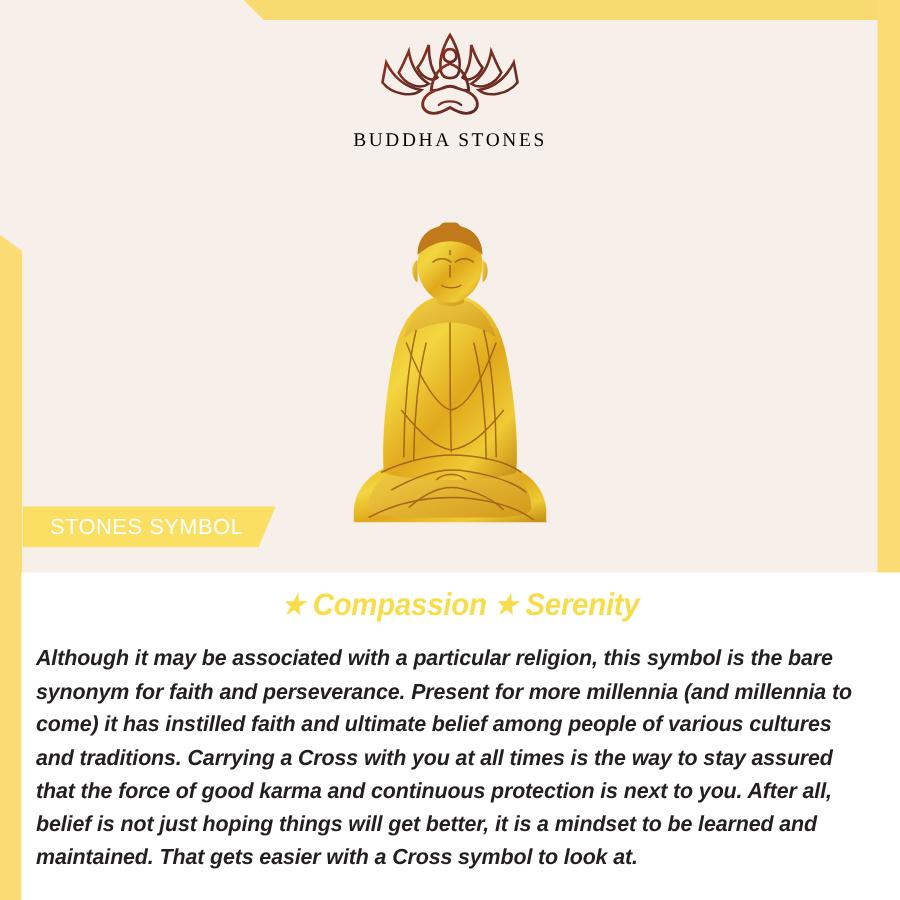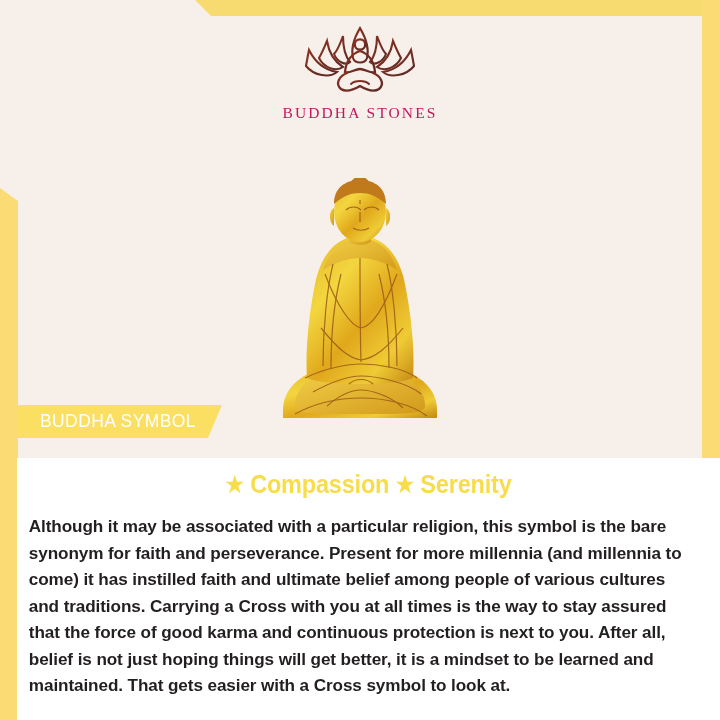--- a/index.html
+++ b/index.html
@@ -32,21 +32,21 @@
   .logo-wrap{
     position:absolute;top:22px;left:0;width:720px;
     display:flex;flex-direction:column;align-items:center;
   }
   .logo-mark{width:150px;height:78px;display:block;}
   .logo-word{
     margin-top:4px;
     font-family:"Liberation Serif",serif;
     font-size:15.5px;
     letter-spacing:2.1px;
-    color:#be185d;
+    color:#000000;
     font-weight:400;
   }
 
   .title-banner{
     position:absolute;left:150px;top:125px;width:420px;height:48px;
     background:#fffcfa;
     box-shadow:0 0 0 1px rgba(255,255,255,.7);
     display:flex;align-items:center;justify-content:center;
   }
   .title-text{
@@ -75,20 +75,21 @@
   }
   .sym-tag-label{
     color:#ffffff;font-size:17.5px;letter-spacing:.4px;font-weight:400;
     white-space:nowrap;
   }
 
   
   .card{
     position:absolute;left:17px;top:458px;width:703px;height:262px;
     background:#ffffff;
+    font-style:italic;
   }
   .subhead{
     margin:0;padding:12px 0 0 0;text-align:center;
     font-family:"Liberation Sans Narrow","Liberation Sans",sans-serif;
     font-weight:700;font-size:25px;color:#f7dd4b;
     letter-spacing:-.2px;white-space:nowrap;
     transform:scaleX(.94);
   }
   .subhead .star{font-size:22px;vertical-align:1px;}
   .body-text{
@@ -200,21 +201,21 @@
           <path d="M48 214 C70 202 86 198 96 198 C110 198 142 204 156 216"></path>
           <path d="M62 228 C76 216 88 212 96 212 C106 212 126 218 138 230"></path>
           <path d="M84 206 C90 200 102 200 108 206"></path>
           <path d="M30 236 C52 224 74 220 96 220 C120 220 146 226 162 238"></path>
         </g>
       </g>
     </svg>
   </div>
 
   <div class="sym-tag">
-    <span class="sym-tag-label">BUDDHA SYMBOL</span>
+    <span class="sym-tag-label">STONES SYMBOL</span>
   </div>
 
   <div class="card">
     <div class="subhead">
       <span class="star">★</span>
       <span>Compassion</span>
       <span class="star">★</span>
       <span>Serenity</span>
     </div>
     <p class="body-text">Although it may be associated with a particular religion, this symbol is the bare synonym for faith and perseverance. Present for more millennia (and millennia to come) it has instilled faith and ultimate belief among people of various cultures and traditions. Carrying a Cross with you at all times is the way to stay assured that the force of good karma and continuous protection is next to you. After all, belief is not just hoping things will get better, it is a mindset to be learned and maintained. That gets easier with a Cross symbol to look at.</p>

